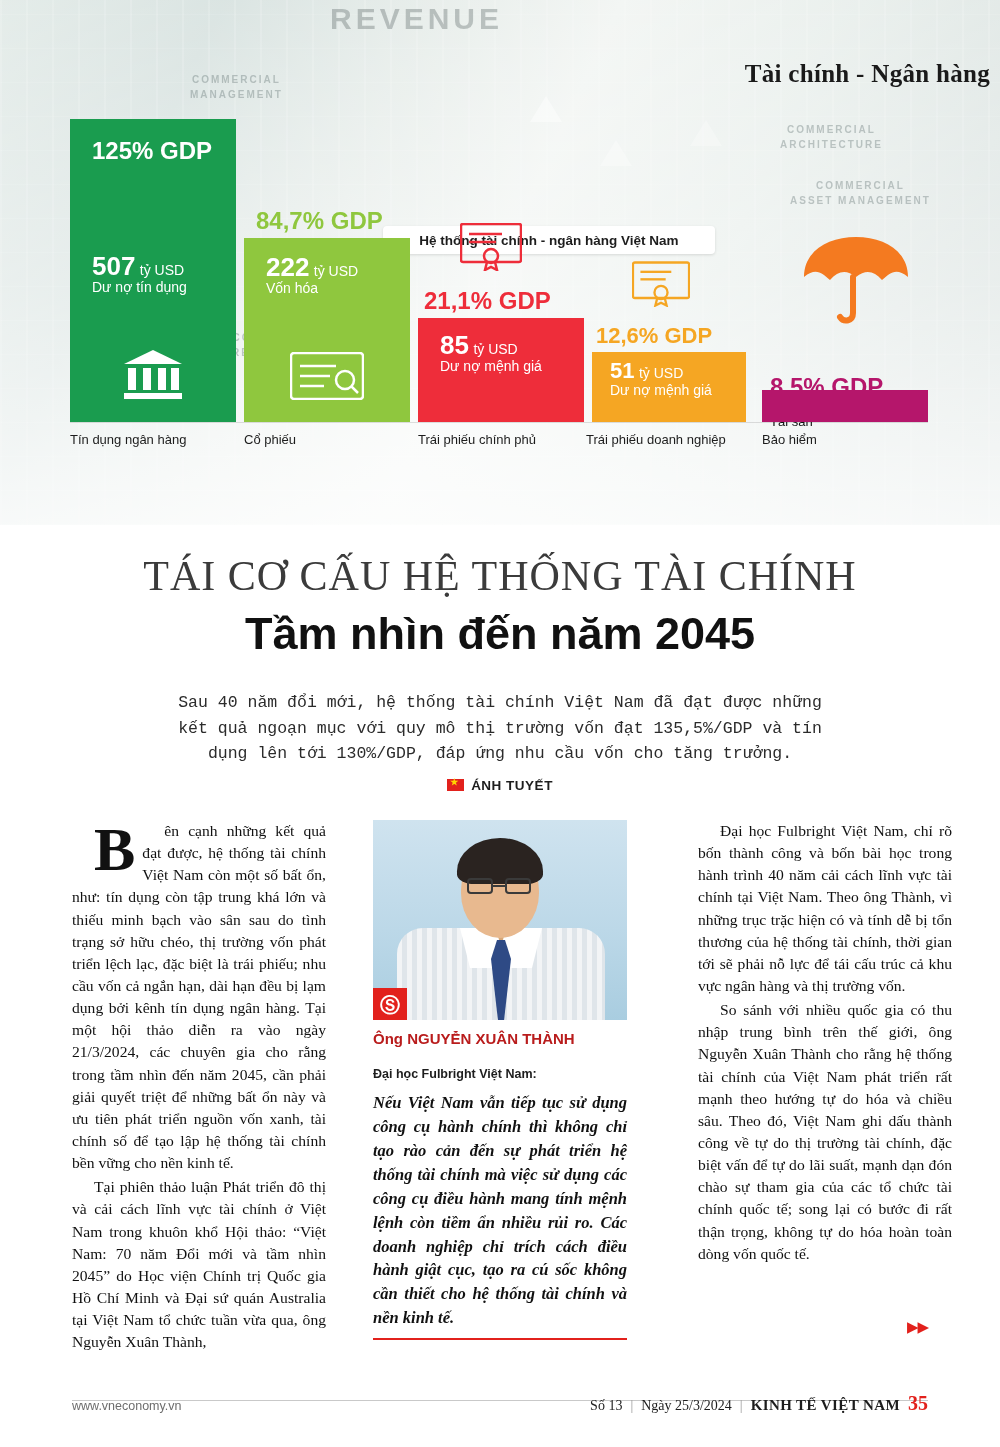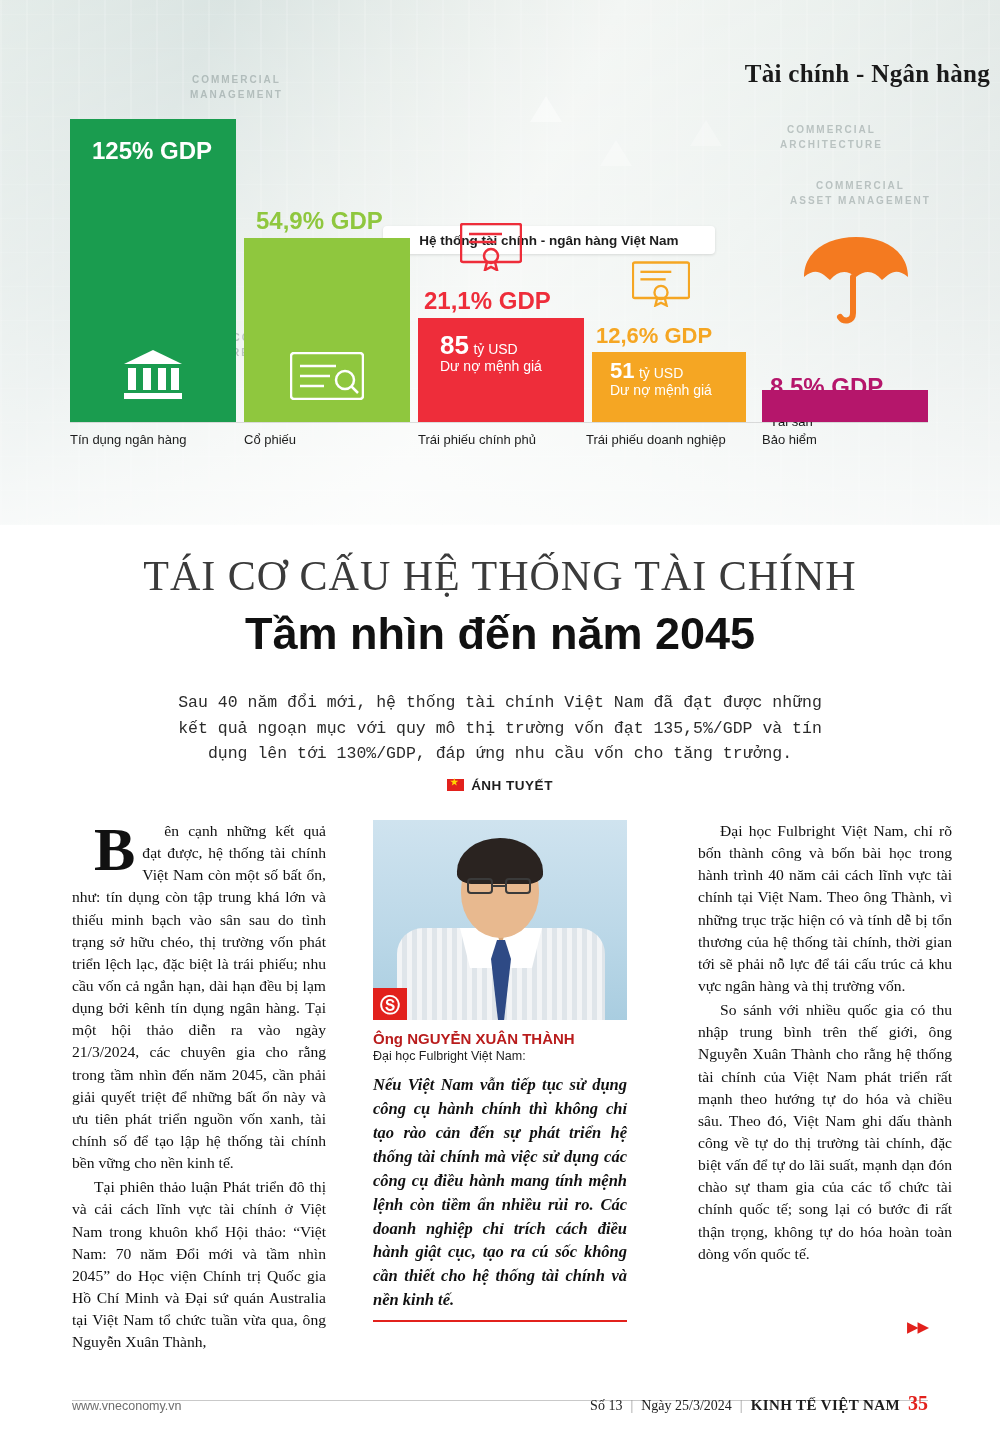--- a/index.html
+++ b/index.html
@@ -163,21 +163,21 @@
 
   .logo-badge {
     position:absolute; left:0; top:168px; width:34px; height:34px; background:#e2211c;
     color:#fff; font-family:"Liberation Serif", serif; font-size:20px; font-weight:700;
     display:flex; align-items:center; justify-content:center;
   }
   .src-name {
     font-family:"Liberation Sans", sans-serif; font-weight:700; font-size:15px; color:#b91c1c;
     margin-top:10px;
   }
-  .src-org { font-family:"Liberation Sans", sans-serif; font-size:12.5px; color:#1d1d1d; margin-top:2px; }
+  .src-org { font-family:"Liberation Sans", sans-serif; font-size:12.5px; color:#1d1d1d; margin-top:20px;font-weight:bold; }
   .pull {
     margin-top:10px; font-family:"Liberation Serif", serif; font-style:italic; font-weight:700;
     font-size:16.5px; line-height:1.45; color:#111; text-align:justify;
   }
   .pull-rule { width:254px; height:2px; background:#e2211c; margin-top:8px; }
 
   .arrows-end { position:absolute; right:0; top:498px; color:#e2211c; font-size:15px; letter-spacing:-1px; }
 
   
   .footer { position:absolute; bottom:34px; left:0; width:1000px; }
@@ -192,20 +192,21 @@
   }
   .f-right .brand { font-weight:700; font-size:15px; letter-spacing:.4px; }
   .f-right .pg { font-weight:700; font-size:20px; }
   .f-sep { color:#9a9a9a; }
 </style>
 </head>
 <body>
 
 <div class="hero">
   <div class="hero-tex"></div>
+  <div class="hero-word">REVENUE</div>
 
   <div class="hero-ghost g1">COMMERCIAL<br>MANAGEMENT</div>
   <div class="hero-ghost g2">COMMERCIAL<br>ARCHITECTURE</div>
   <div class="hero-ghost g3">COMMERCIAL<br>ASSET MANAGEMENT</div>
   <div class="hero-ghost g4">COMMERCIAL<br>REAL ESTATE</div>
 
   <div class="hero-arrow" style="left:530px; top:96px;"></div>
   <div class="hero-arrow" style="left:600px; top:140px; opacity:.7;"></div>
   <div class="hero-arrow" style="left:690px; top:120px; opacity:.6;"></div>
 
@@ -216,36 +217,46 @@
 
   <div class="chip">Hệ thống tài chính - ngân hàng Việt Nam</div>
 
   <div style="position:absolute;left:70px;bottom:102px;width:858px;height:1px;background:rgba(0,0,0,.12);"></div>
 
   <div class="bars">
 
     <div class="bar b1">
       <div class="cap" style="padding:18px 0 0 22px;">
         <div class="pct-in">125% GDP</div>
+      </div>
+      <div class="cap" style="padding:88px 0 0 22px;">
+        <span class="v-num">507</span>
+        <span class="v-unit">tỷ USD</span>
+        <div class="v-sub">Dư nợ tín dụng</div>
       </div>
       <div class="bank-icon">
         <svg width="62" height="52" viewBox="0 0 62 52" aria-hidden="true">
           <polygon points="31,2 60,16 2,16" fill="#ffffff"></polygon>
           <rect x="6" y="20" width="8" height="22" fill="#ffffff"></rect>
           <rect x="21" y="20" width="8" height="22" fill="#ffffff"></rect>
           <rect x="36" y="20" width="8" height="22" fill="#ffffff"></rect>
           <rect x="49" y="20" width="8" height="22" fill="#ffffff"></rect>
           <rect x="2" y="45" width="58" height="6" fill="#ffffff"></rect>
         </svg>
       </div>
     </div>
     <div class="bar-label" style="left:70px; width:166px;">Tín dụng ngân hàng</div>
 
-    <div class="gdp-out" style="left:256px; bottom:290px; font-size:24px; color:#8fc73e;">54,9% GDP</div>
+    <div class="gdp-out" style="left:256px; bottom:290px; font-size:24px; color:#8fc73e;">84,7% GDP</div>
     <div class="bar b2">
+      <div class="cap" style="padding:16px 0 0 22px;">
+        <span class="v-num">222</span>
+        <span class="v-unit">tỷ USD</span>
+        <div class="v-sub">Vốn hóa</div>
+      </div>
       <div class="doc-icon">
         <svg width="74" height="48" viewBox="0 0 74 48" aria-hidden="true">
           <rect x="1" y="1" width="72" height="46" rx="3" fill="none" stroke="#ffffff" stroke-width="2.5"></rect>
           <line x1="10" y1="14" x2="46" y2="14" stroke="#ffffff" stroke-width="2.5"></line>
           <line x1="10" y1="24" x2="40" y2="24" stroke="#ffffff" stroke-width="2.5"></line>
           <line x1="10" y1="34" x2="34" y2="34" stroke="#ffffff" stroke-width="2.5"></line>
           <circle cx="55" cy="28" r="9" fill="none" stroke="#ffffff" stroke-width="2.5"></circle>
           <line x1="61" y1="34" x2="68" y2="41" stroke="#ffffff" stroke-width="2.5"></line>
         </svg>
       </div>

